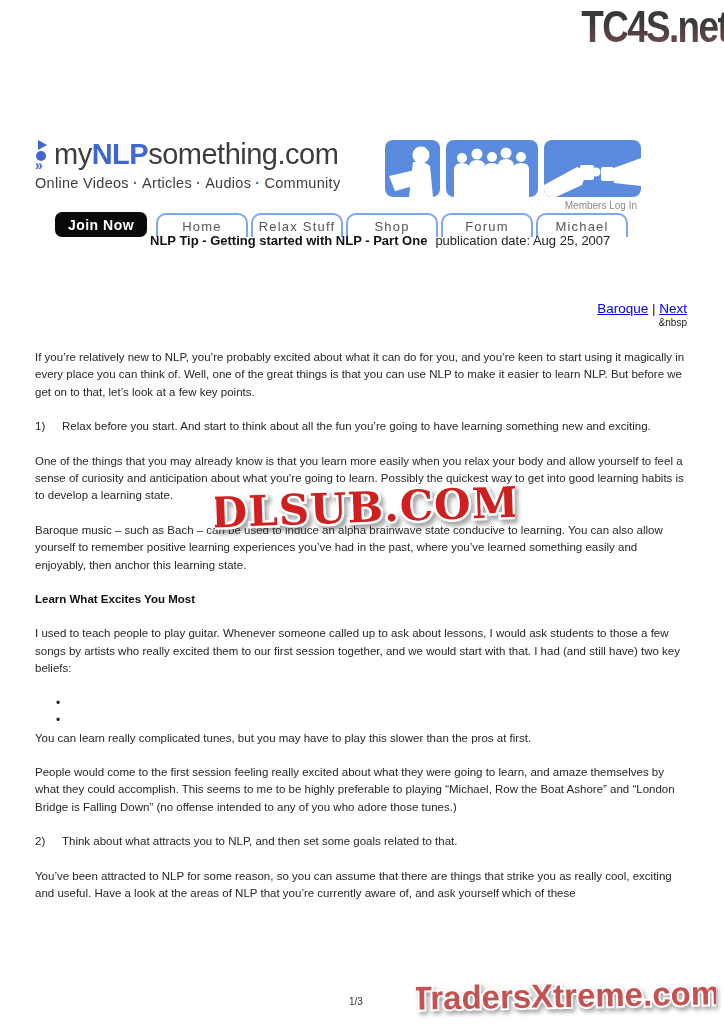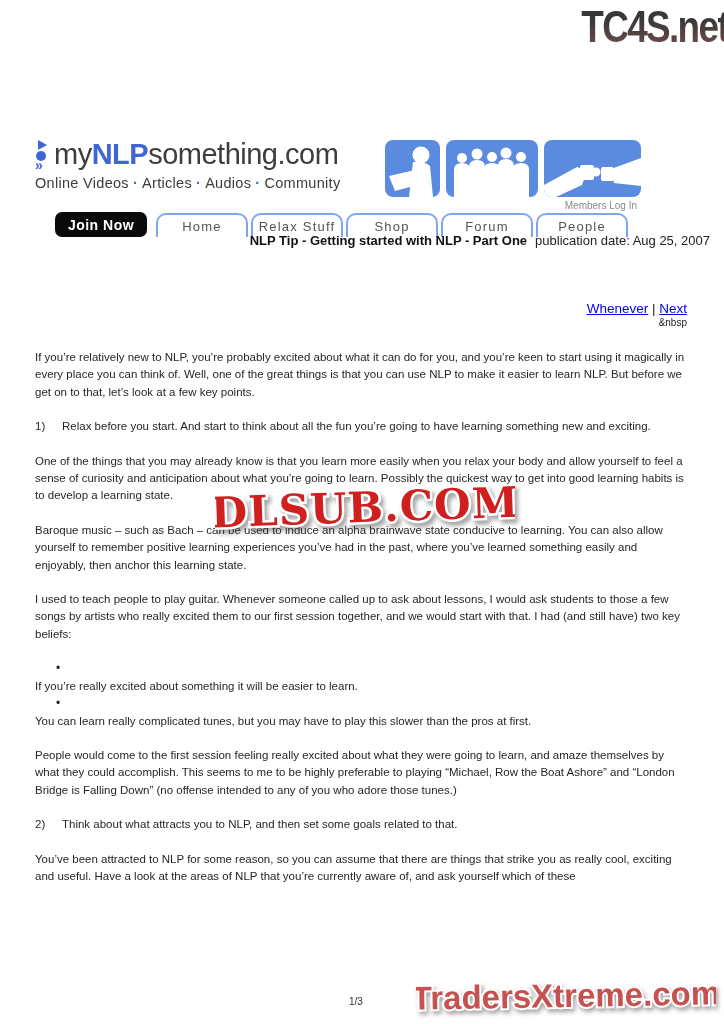--- a/index.html
+++ b/index.html
@@ -37,21 +37,21 @@
   
   .nav{position:absolute;left:55px;top:212px;display:flex;align-items:flex-end;height:25px;}
   .join{width:92px;height:25px;background:#0a0a0a;border-radius:7px;color:#fff;
         font-weight:bold;font-size:14px;letter-spacing:.5px;display:flex;align-items:center;
         justify-content:center;margin-right:6px;}
   .tab{width:88px;height:22px;border:2px solid #7da6ef;border-bottom:none;
        border-radius:10px 10px 0 0;background:#fff;color:#555;font-size:13px;
        letter-spacing:1.2px;display:flex;align-items:center;justify-content:center;margin-left:3px;}
 
   
-  .title-row{position:absolute;left:150px;top:233px;width:560px;text-align:right;
+  .title-row{position:absolute;left:150px;top:233px;width:560px;text-align:left;
              font-size:13px;white-space:nowrap;}
   .title-row .t{font-weight:bold;color:#111;}
   .title-row .d{color:#222;margin-left:8px;}
 
   
   .pn{position:absolute;top:301px;right:37px;text-align:right;font-size:13.5px;color:#222;}
   .pn a{color:#0000e6;text-decoration:underline;cursor:pointer;}
   .pn .nbsp{margin-top:1px;font-size:10px;color:#222;}
 
   
@@ -133,41 +133,41 @@
     </div>
   </div>
   <div class="members">Members Log In</div>
 
   <div class="nav">
     <div class="join">Join Now</div>
     <div class="tab">Home</div>
     <div class="tab">Relax Stuff</div>
     <div class="tab">Shop</div>
     <div class="tab">Forum</div>
-    <div class="tab">People</div>
+    <div class="tab">Michael</div>
   </div>
 
   <div class="title-row">
     <span class="t">NLP Tip - Getting started with NLP - Part One</span><span class="d">publication date: Aug 25, 2007</span>
   </div>
 
   <div class="pn">
-    <div><a>Whenever</a><span style="white-space:pre"> | </span><a>Next</a></div>
+    <div><a>Baroque</a><span style="white-space:pre"> | </span><a>Next</a></div>
     <div class="nbsp">&amp;nbsp</div>
   </div>
 
   <div class="body">
     <p class="para">If you’re relatively new to NLP, you’re probably excited about what it can do for you, and you’re keen to start using it magically in every place you can think of. Well, one of the great things is that you can use NLP to make it easier to learn NLP. But before we get on to that, let’s look at a few key points.</p>
     <p class="para"><span class="num-label">1)</span><span>Relax before you start. And start to think about all the fun you’re going to have learning something new and exciting.</span></p>
     <p class="para">One of the things that you may already know is that you learn more easily when you relax your body and allow yourself to feel a sense of curiosity and anticipation about what you’re going to learn. Possibly the quickest way to get into good learning habits is to develop a learning state.</p>
     <p class="para">Baroque music – such as Bach – can be used to induce an alpha brainwave state conducive to learning. You can also allow yourself to remember positive learning experiences you’ve had in the past, where you’ve learned something easily and enjoyably, then anchor this learning state.</p>
+    <p class="para bold">Learn What Excites You Most</p>
     <p class="para">I used to teach people to play guitar. Whenever someone called up to ask about lessons, I would ask students to those a few songs by artists who really excited them to our first session together, and we would start with that. I had (and still have) two key beliefs:</p>
     <div class="bullets">
       <div class="bullet-line"><span class="bullet">•</span></div>
-      <div>If you’re really excited about something it will be easier to learn.</div>
       <div class="bullet-line"><span class="bullet">•</span></div>
       <div>You can learn really complicated tunes, but you may have to play this slower than the pros at first.</div>
     </div>
     <p class="para">People would come to the first session feeling really excited about what they were going to learn, and amaze themselves by what they could accomplish. This seems to me to be highly preferable to playing “Michael, Row the Boat Ashore” and “London Bridge is Falling Down” (no offense intended to any of you who adore those tunes.)</p>
     <p class="para"><span class="num-label">2)</span><span>Think about what attracts you to NLP, and then set some goals related to that.</span></p>
     <p class="para">You’ve been attracted to NLP for some reason, so you can assume that there are things that strike you as really cool, exciting and useful. Have a look at the areas of NLP that you’re currently aware of, and ask yourself which of these</p>
   </div>
 
   <div class="wm-center">
     <svg width="300" height="66" viewBox="0 0 300 66">

